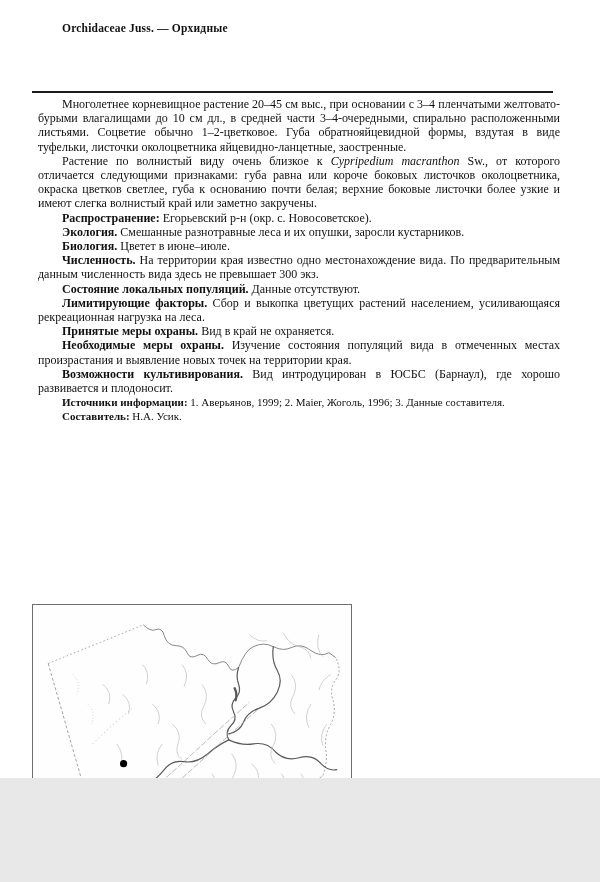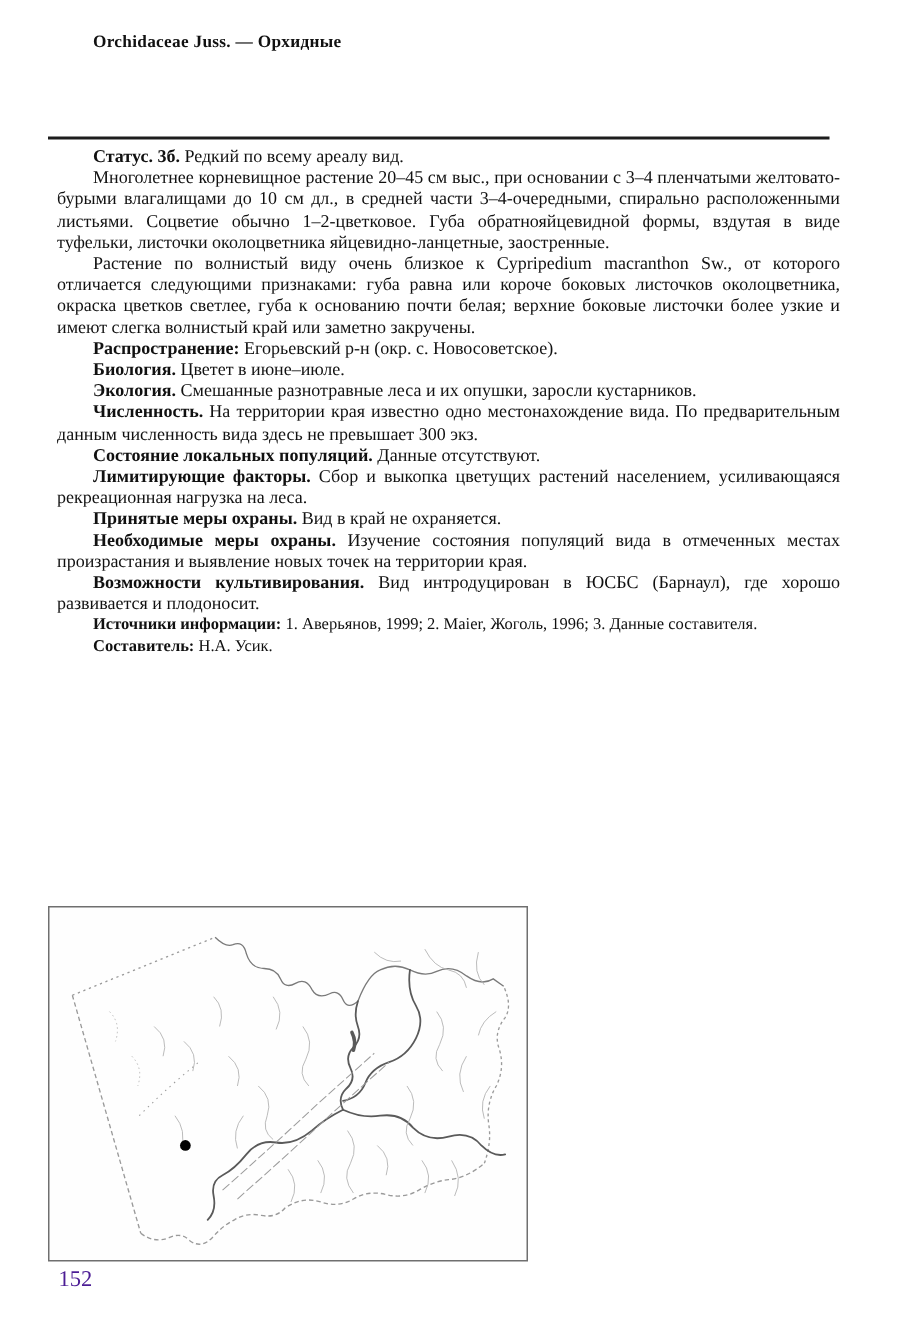--- a/index.html
+++ b/index.html
@@ -1,60 +1,59 @@
 <!DOCTYPE html>
 <html><head>
 <meta charset="utf-8">
 <style>
   html,body{margin:0;padding:0;background:#e8e8e8;}
   .page{
     position:relative;
-    width:600px;height:882px;
+    width:600px;height:778px;
     margin:0 auto;
     background:#ffffff;
     font-family:"Liberation Serif","DejaVu Serif",serif;
     color:#111;
     overflow:hidden;
   }
   .header{position:absolute;left:38px;right:40px;top:22px;}
   .header-line{font-weight:bold;font-size:11.5px;letter-spacing:.2px;padding-left:24px;margin:0 0 15px 0;white-space:nowrap;}
   .rule{position:absolute;left:32px;width:521px;top:91px;height:2px;background:#1c1c1c;}
   .article{
     position:absolute;left:38px;width:522px;top:97px;
     font-size:12px;line-height:14.2px;text-align:justify;
   }
   .para{margin:0;text-indent:24px;}
   .para .b{font-weight:bold;}
-  .para .i{}
+  .para .i{font-style:italic;}
   .para.small{font-size:11px;}
   .map-frame{
     position:absolute;left:32px;top:604px;width:320px;height:237px;
     border:1px solid #6f6f6f;background:#fefefe;box-sizing:border-box;
   }
   .map-frame svg{display:block;width:100%;height:100%;}
   .page-number{position:absolute;left:39px;top:845px;font-size:15px;color:#4c1d95;}
 </style>
 </head>
 <body>
 
 <div class="page">
 
   <div class="header">
     <p class="header-line">Orchidaceae Juss. — Орхидные</p>
   </div>
 
   <div class="rule"></div>
 
   <div class="article" id="article">
-      <p class="para"><span class="b">Статус. 3б.</span><span> Редкий по всему ареалу вид.</span></p>
       <p class="para"><span>Многолетнее корневищное растение 20–45 см выс., при основании с 3–4 пленчатыми желтовато-бурыми влагалищами до 10 см дл., в средней части 3–4-очередными, спирально расположенными листьями. Соцветие обычно 1–2-цветковое. Губа обратнояйцевидной формы, вздутая в виде туфельки, листочки околоцветника яйцевидно-ланцетные, заостренные.</span></p>
       <p class="para"><span>Растение по волнистый виду очень близкое к </span><span class="i">Cypripedium macranthon</span><span> Sw., от которого отличается следующими признаками: губа равна или короче боковых листочков околоцветника, окраска цветков светлее, губа к основанию почти белая; верхние боковые листочки более узкие и имеют слегка волнистый край или заметно закручены.</span></p>
       <p class="para"><span class="b">Распространение:</span><span> Егорьевский р-н (окр. с. Новосоветское).</span></p>
+      <p class="para"><span class="b">Экология.</span><span> Смешанные разнотравные леса и их опушки, заросли кустарников.</span></p>
       <p class="para"><span class="b">Биология.</span><span> Цветет в июне–июле.</span></p>
-      <p class="para"><span class="b">Экология.</span><span> Смешанные разнотравные леса и их опушки, заросли кустарников.</span></p>
       <p class="para"><span class="b">Численность.</span><span> На территории края известно одно местонахождение вида. По предварительным данным численность вида здесь не превышает 300 экз.</span></p>
       <p class="para"><span class="b">Состояние локальных популяций.</span><span> Данные отсутствуют.</span></p>
       <p class="para"><span class="b">Лимитирующие факторы.</span><span> Сбор и выкопка цветущих растений населением, усиливающаяся рекреационная нагрузка на леса.</span></p>
       <p class="para"><span class="b">Принятые меры охраны.</span><span> Вид в край не охраняется.</span></p>
       <p class="para"><span class="b">Необходимые меры охраны.</span><span> Изучение состояния популяций вида в отмеченных местах произрастания и выявление новых точек на территории края.</span></p>
       <p class="para"><span class="b">Возможности культивирования.</span><span> Вид интродуцирован в ЮСБС (Барнаул), где хорошо развивается и плодоносит.</span></p>
       <p class="para small"><span class="b">Источники информации:</span><span> 1. Аверьянов, 1999; 2. Maier, Жоголь, 1996; 3. Данные составителя.</span></p>
       <p class="para small"><span class="b">Составитель:</span><span> Н.А. Усик.</span></p>
     </div>
 

